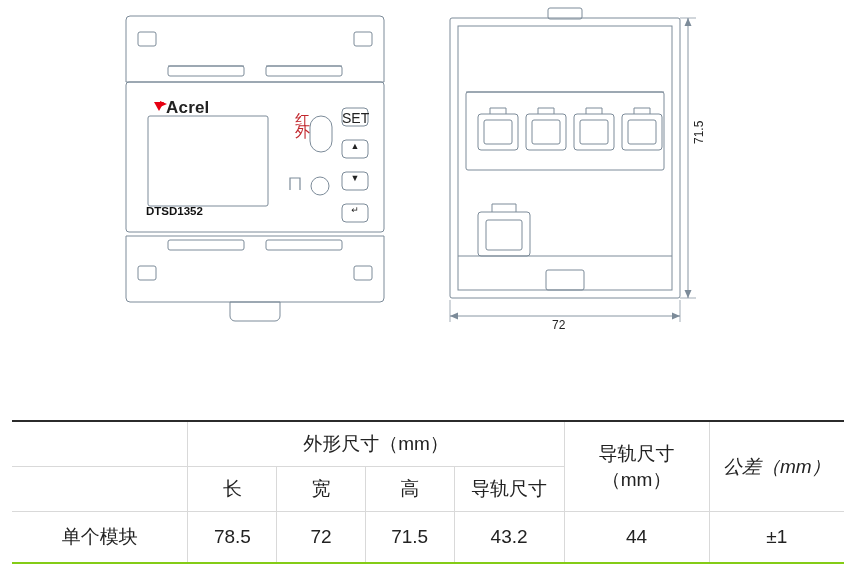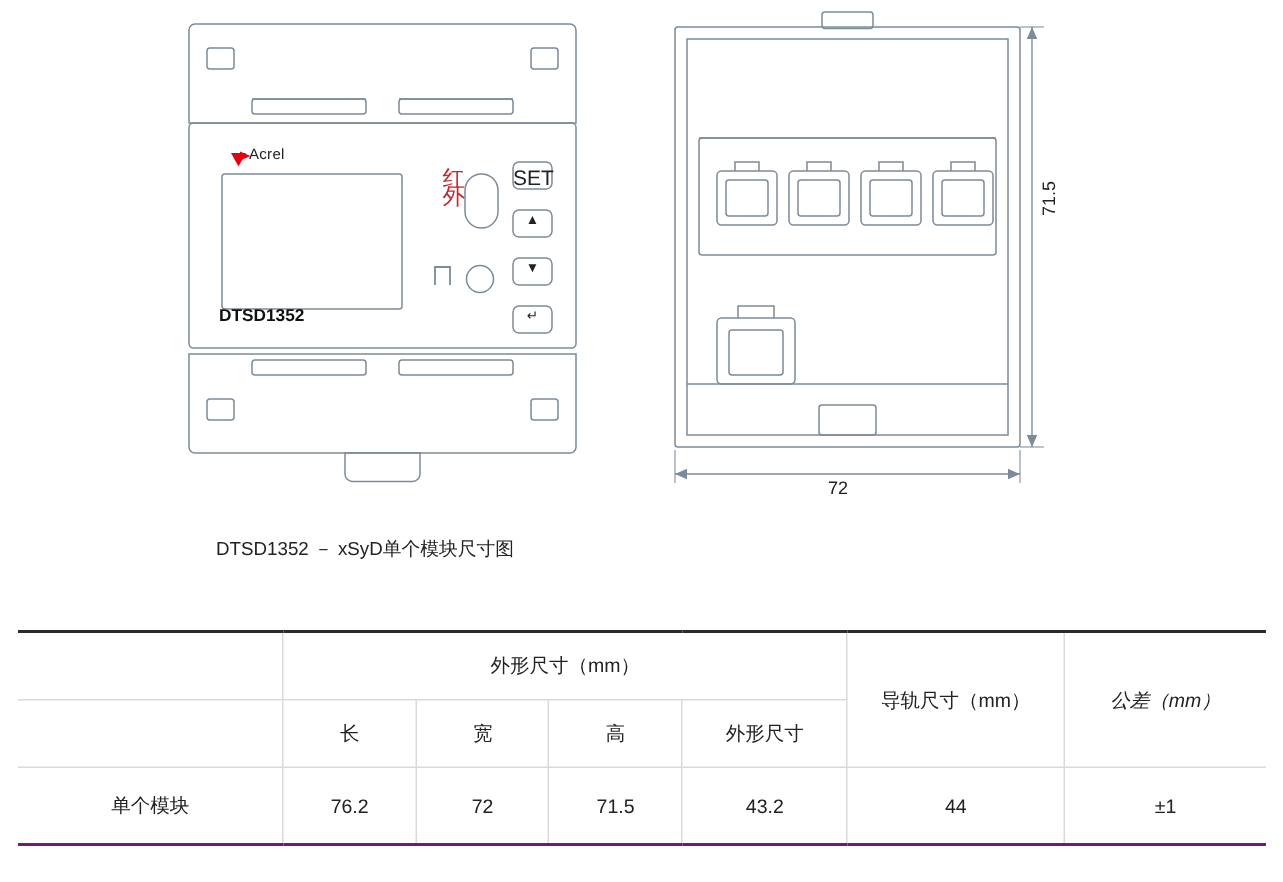--- a/index.html
+++ b/index.html
@@ -22,31 +22,31 @@
     position:absolute;
     font-size:12.5px;
     color:#222;
     white-space:nowrap;
   }
   #cap-front{left:144px;top:358px;}
   #cap-side{left:494px;top:358px;}
 
   
   .tbl-wrap{position:absolute;left:12px;top:420px;width:832px;}
-  table{border-collapse:collapse;width:832px;font-size:13px;}
+  table{border-collapse:collapse;width:832px;font-size:19px;}
   table td,table th{
     border-left:1px solid #d9d9d9;
     border-right:1px solid #d9d9d9;
     text-align:center;
     vertical-align:middle;
     font-weight:normal;
     color:#222;
   }
   .rule-top td{border-top:2px solid #2b2b2b;}
-  .rule-bottom td{border-bottom:2px solid #701a75;}
+  .rule-bottom td{border-bottom:2px solid #84cc16;}
   tr.r1 td{height:42px;}
   tr.r2 td{height:42px;}
   tr.r3 td{height:48px;}
   tr.r1 td, tr.r2 td{border-bottom:1px solid #d9d9d9;}
   .noside{border-left:none !important;}
   .noside-r{border-right:none !important;}
   .blank{border-left:none !important;}
 </style>
 </head>
 <body>
@@ -88,33 +88,32 @@
 
         <path d="M120,298 h50 v14 a5,5 0 0 1 -5,5 h-40 a5,5 0 0 1 -5,-5 z"></path>
       </g>
 
       <g>
         <path d="M44,98 l10,0 l-5,9 z" fill="#e60012"></path>
         <path d="M50,97 l7,3 l-7,3 z" fill="#e60012"></path>
       </g>
     </svg>
 
-    <div style="position:absolute;left:56px;top:94px;font-size:10px;font-weight:normal;color:#222;letter-spacing:.2px;">Acrel</div>
+    <div style="position:absolute;left:56px;top:94px;font-size:17px;font-weight:bold;color:#222;letter-spacing:.2px;">Acrel</div>
 
     <div style="position:absolute;left:36px;top:201px;font-size:11.5px;font-weight:bold;color:#111;">DTSD1352</div>
 
     <div style="position:absolute;left:185px;top:110px;width:14px;font-size:15px;line-height:12px;color:#c1272d;text-align:center;">红外</div>
 
     <div style="position:absolute;left:232px;top:106px;width:26px;text-align:center;font-size:14px;color:#222;">SET</div>
     <div style="position:absolute;left:232px;top:137px;width:26px;text-align:center;font-size:9px;color:#222;">▲</div>
     <div style="position:absolute;left:232px;top:169px;width:26px;text-align:center;font-size:9px;color:#222;">▼</div>
     <div style="position:absolute;left:232px;top:201px;width:26px;text-align:center;font-size:9px;color:#222;">↵</div>
   </div>
 
-  <div class="caption" id="cap-front">DTSD1352 － xSyD单个模块尺寸图</div>
 
   <div class="fig" id="fig-side">
     <svg width="310" height="330" viewBox="0 0 310 330">
       <g fill="none" stroke="#7c8b99" stroke-width="1">
 
         <rect x="30" y="14" width="230" height="280" rx="2"></rect>
         <rect x="38" y="22" width="214" height="264"></rect>
 
         <rect x="128" y="4" width="34" height="11" rx="2"></rect>
 
@@ -176,25 +175,25 @@
           <td class="noside blank" style="width:180px;"></td>
           <td colspan="4">外形尺寸（mm）</td>
           <td rowspan="2" style="width:145px;margin-top:44px;">导轨尺寸（mm）</td>
           <td rowspan="2" class="noside-r" style="width:135px;font-style:italic;">公差（mm）</td>
         </tr>
         <tr class="r2">
           <td class="noside blank"></td>
           <td style="width:88px;">长</td>
           <td style="width:88px;">宽</td>
           <td style="width:88px;">高</td>
-          <td style="width:110px;">外形尺寸</td>
+          <td style="width:110px;">导轨尺寸</td>
         </tr>
         <tr class="r3 rule-bottom">
           <td class="noside">单个模块</td>
-          <td>76.2</td>
+          <td>78.5</td>
           <td>72</td>
           <td>71.5</td>
           <td>43.2</td>
           <td>44</td>
           <td class="noside-r">±1</td>
         </tr>
       </tbody>
     </table>
   </div>
 

